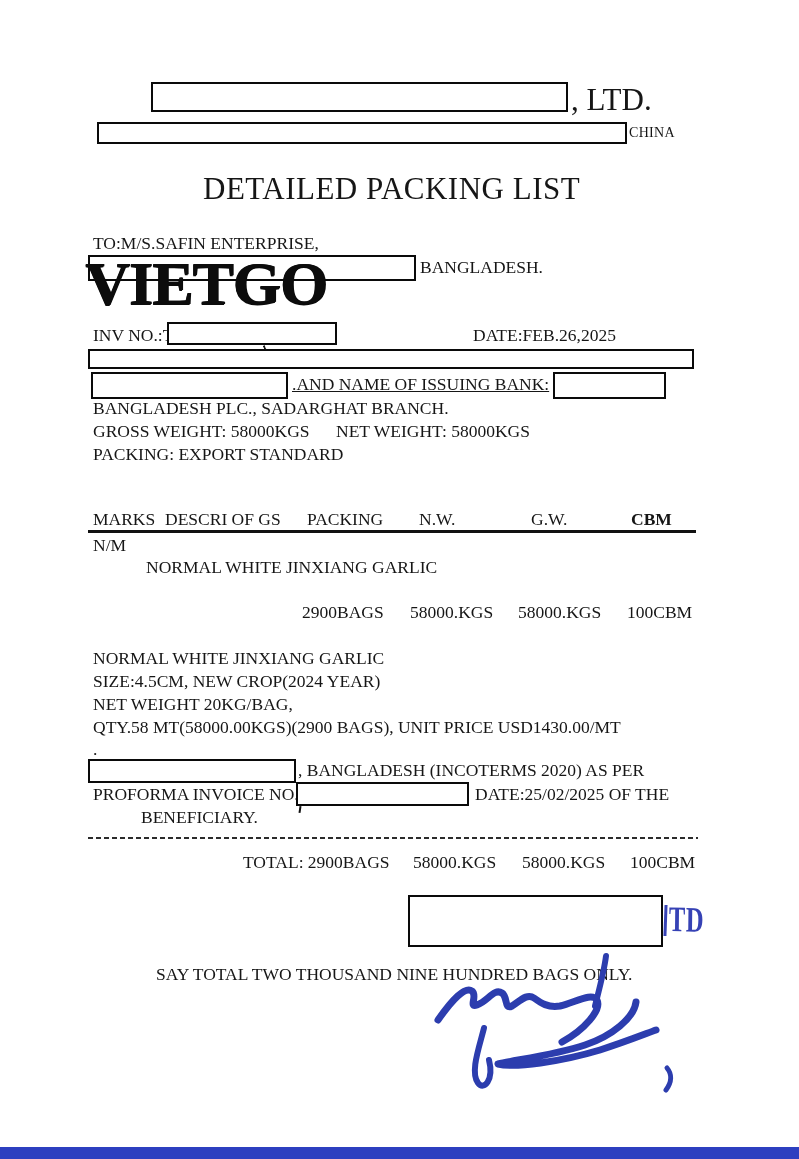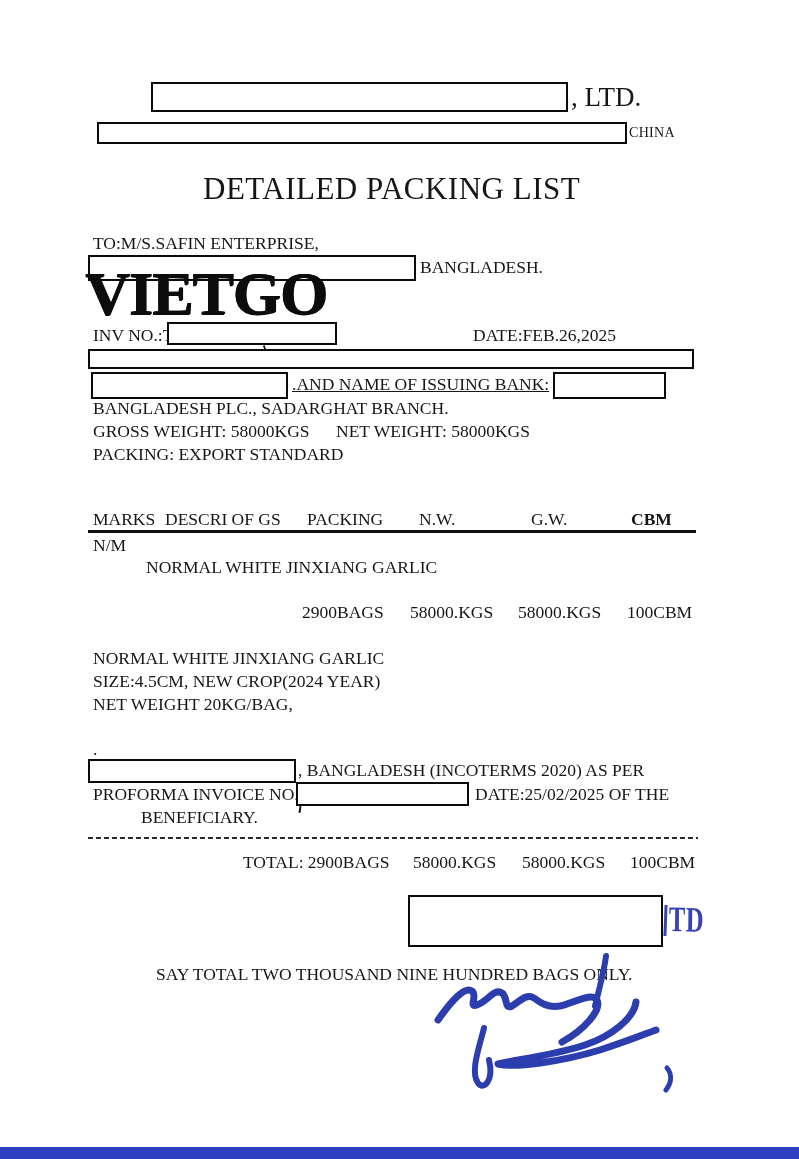--- a/index.html
+++ b/index.html
@@ -4,21 +4,21 @@
 <style>
   html,body{margin:0;padding:0;background:#ffffff;}
   .page{
     position:relative;width:799px;height:1159px;background:#ffffff;overflow:hidden;
     font-family:"Liberation Serif","DejaVu Serif",serif;color:#161616;
   }
   .abs{position:absolute;white-space:nowrap;}
   .t{font-size:17.5px;line-height:1.1;}
   .redact{position:absolute;background:#ffffff;border:2px solid #0a0a0a;box-sizing:border-box;}
   .title{font-size:31px;letter-spacing:.5px;}
-  .suffix{font-size:27px;}
+  .suffix{font-size:31px;}
   .small{font-size:14px;letter-spacing:.3px;}
   .watermark{
     font-size:62px;font-weight:900;letter-spacing:-1px;color:#0c0c0c;line-height:1;
     text-shadow:1px 0 0 #0c0c0c, 0 1px 0 #0c0c0c;
   }
   .rule-thick{position:absolute;background:#111;height:3px;}
   .dashes{position:absolute;height:2px;
     background:repeating-linear-gradient(to right,#2b2b2b 0 5px,transparent 5px 8px);}
   .stamp-frag{
     font-size:36px;font-weight:bold;color:#3642b5;line-height:1;
@@ -39,21 +39,21 @@
   <div class="abs suffix" style="left:571px;top:82px;">, LTD.</div>
   <div class="redact" style="left:97px;top:122px;width:530px;height:22px;"></div>
   <div class="abs small" style="left:629px;top:125px;">CHINA</div>
 
   <div class="abs t" style="left:93px;top:234px;">TO:M/S.SAFIN ENTERPRISE,</div>
 
   <div class="abs title" style="left:203px;top:171px;">DETAILED PACKING LIST</div>
   <div class="redact" style="left:88px;top:255px;width:328px;height:26px;"></div>
   <div class="abs t" style="left:420px;top:258px;">BANGLADESH.</div>
 
-  <div class="abs watermark" style="left:85px;top:262px;">VIETGO</div>
+  <div class="abs watermark" style="left:85px;top:252px;">VIETGO</div>
 
   <div class="abs t" style="left:93px;top:326px;">INV NO.:T</div>
   <div class="redact" style="left:167px;top:322px;width:170px;height:23px;"></div>
   <div class="qmark" style="left:264px;top:344px;"></div>
   <div class="abs t" style="left:473px;top:326px;">DATE:FEB.26,2025</div>
 
   <div class="redact" style="left:88px;top:349px;width:606px;height:20px;"></div>
   <div class="redact" style="left:91px;top:372px;width:197px;height:27px;"></div>
   <div class="abs t" style="left:292px;top:375px;text-decoration:underline;">.AND NAME OF ISSUING BANK:</div>
   <div class="redact" style="left:553px;top:372px;width:113px;height:27px;"></div>
@@ -73,20 +73,21 @@
   <div class="abs t" style="left:93px;top:536px;">N/M</div>
   <div class="abs t" style="left:146px;top:558px;">NORMAL WHITE JINXIANG GARLIC</div>
   <div class="abs t" style="left:302px;top:603px;">2900BAGS</div>
   <div class="abs t" style="left:410px;top:603px;">58000.KGS</div>
   <div class="abs t" style="left:518px;top:603px;">58000.KGS</div>
   <div class="abs t" style="left:627px;top:603px;">100CBM</div>
 
   <div class="abs t" style="left:93px;top:649px;">NORMAL WHITE JINXIANG GARLIC</div>
   <div class="abs t" style="left:93px;top:672px;">SIZE:4.5CM, NEW CROP(2024 YEAR)</div>
   <div class="abs t" style="left:93px;top:695px;">NET WEIGHT 20KG/BAG,</div>
+  <div class="abs t" style="left:93px;top:718px;">QTY.58 MT(58000.00KGS)(2900 BAGS), UNIT PRICE USD1430.00/MT</div>
   <div class="abs t" style="left:93px;top:740px;">.</div>
 
   <div class="redact" style="left:88px;top:759px;width:208px;height:24px;"></div>
   <div class="abs t" style="left:298px;top:761px;">, BANGLADESH (INCOTERMS 2020) AS PER</div>
   <div class="abs t" style="left:93px;top:785px;">PROFORMA INVOICE NO.</div>
   <div class="redact" style="left:296px;top:782px;width:173px;height:24px;"></div>
   <div class="tick" style="left:299px;top:806px;"></div>
   <div class="abs t" style="left:475px;top:785px;">DATE:25/02/2025 OF THE</div>
   <div class="abs t" style="left:93px;top:808px;margin-left:48px;">BENEFICIARY.</div>
 

